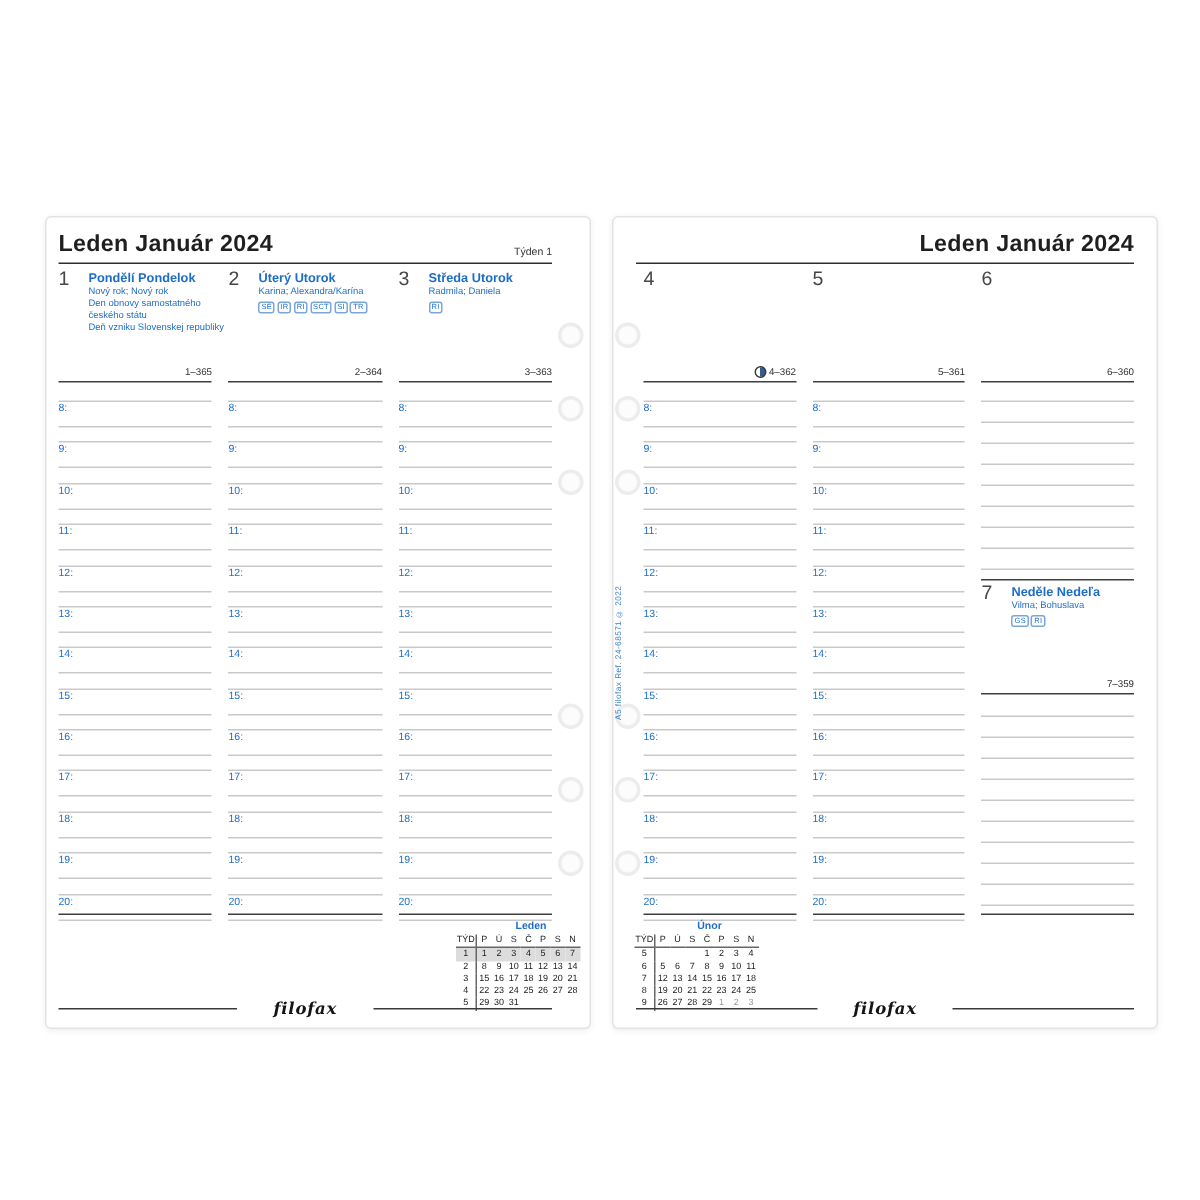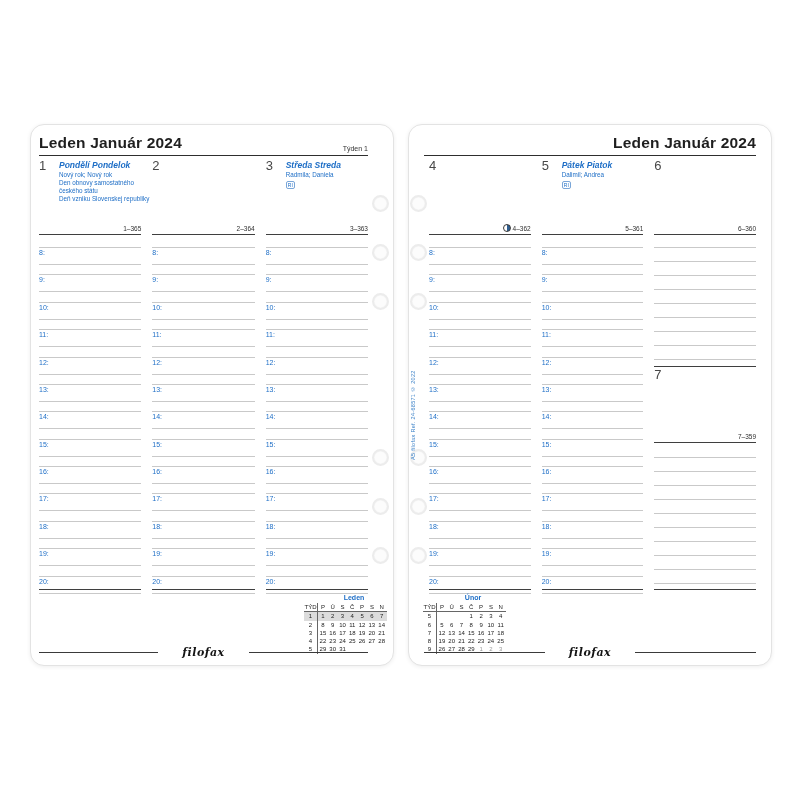--- a/index.html
+++ b/index.html
@@ -1,40 +1,40 @@
 <!DOCTYPE html>
 <html><head>
 <meta charset="utf-8">
 <style>
   html,body{margin:0;padding:0;background:#ffffff;}
   body{font-family:"Liberation Sans",sans-serif;-webkit-font-smoothing:antialiased;}
   .canvas{position:relative;width:800px;height:800px;background:#ffffff;overflow:hidden;}
-  .page{position:absolute;top:124px;width:362px;height:540px;background:#ffffff;
-        border:1px solid #e3e3e3;border-radius:14px;box-shadow:0 1px 4px rgba(0,0,0,.07);}
+  .page{position:absolute;top:144px;width:362px;height:540px;background:#ffffff;
+        border:1px solid #e3e3e3;border-radius:4px;box-shadow:0 1px 4px rgba(0,0,0,.07);}
   #page-0{left:30px;} #page-1{left:408px;}
 
   
   .page-head{position:absolute;top:8px;height:22px;border-bottom:1.5px solid #2e2e2e;}
   #page-0 .page-head{left:8px;right:25px;}
   #page-1 .page-head{left:15px;right:15px;}
   .page-title{font-size:15.5px;font-weight:600;color:#1f1f1f;letter-spacing:.2px;line-height:20px;}
   #page-1 .page-title{text-align:right;}
   .week-label{position:absolute;right:0;bottom:3px;font-size:7px;color:#333;}
 
   
   .cols{position:absolute;top:32px;height:433px;display:flex;gap:11px;}
   #page-0 .cols{left:8px;right:25px;}
   #page-1 .cols{left:20px;right:15px;}
   .col{flex:1;position:relative;}
 
   .day-head{position:absolute;top:0;left:0;right:0;height:77px;border-bottom:1.4px solid #3f3f3f;}
   .dh-row{display:flex;}
   .d-num{font-size:13px;color:#474747;width:20px;flex:none;line-height:14px;padding-top:2px;}
   .dh-right{flex:1;min-width:0;}
-  .d-name{font-size:8.5px;font-weight:700;color:#1e6ec6;line-height:11px;padding-top:3px;white-space:nowrap;font-style:italic;}
+  .d-name{font-size:8.5px;font-weight:700;color:#1e6ec6;line-height:11px;padding-top:3px;white-space:nowrap;}
   .d-sub{font-size:6.3px;color:#1e6ec6;line-height:8px;white-space:nowrap;}
   .badges{display:flex;gap:1.5px;margin-top:1.5px;}
   .badge{font-size:5px;color:#1e6ec6;border:.6px solid #7aa6d8;border-radius:2px;
          padding:0 1px;line-height:6.5px;letter-spacing:.2px;}
   .doy{position:absolute;right:0;bottom:2px;display:flex;align-items:center;gap:2px;}
   .doy-t{font-size:6.5px;color:#2e2e2e;}
   .moon{width:6px;height:6px;border-radius:50%;border:.6px solid #3a3a3a;flex:none;
         background:linear-gradient(90deg,#ffffff 45%,#2f5e90 45%);}
 
   
@@ -145,20 +145,32 @@
             </div>
             <div class="hblock">
               <span class="hl">20:</span>
             </div>
           </div>
         </div>
         <div class="col">
           <div class="day-head">
             <div class="dh-row">
               <span class="d-num">2</span>
+              <div class="dh-right">
+                <div class="d-name">Úterý Utorok</div>
+                <div class="d-sub">Karina; Alexandra/Karína</div>
+                <div class="badges">
+                  <span class="badge">SE</span>
+                  <span class="badge">IR</span>
+                  <span class="badge">RI</span>
+                  <span class="badge">SCT</span>
+                  <span class="badge">SI</span>
+                  <span class="badge">TR</span>
+                </div>
+              </div>
             </div>
             <div class="doy">
               <span class="doy-t">2–364</span>
             </div>
           </div>
           <div class="hour-grid">
             <div class="hblock">
               <span class="hl">8:</span>
             </div>
             <div class="hblock">
@@ -197,21 +209,21 @@
             <div class="hblock">
               <span class="hl">20:</span>
             </div>
           </div>
         </div>
         <div class="col">
           <div class="day-head">
             <div class="dh-row">
               <span class="d-num">3</span>
               <div class="dh-right">
-                <div class="d-name">Středa Streda</div>
+                <div class="d-name">Středa Utorok</div>
                 <div class="d-sub">Radmila; Daniela</div>
                 <div class="badges">
                   <span class="badge">RI</span>
                 </div>
               </div>
             </div>
             <div class="doy">
               <span class="doy-t">3–363</span>
             </div>
           </div>
@@ -380,96 +392,97 @@
             </div>
             <div class="hblock">
               <span class="hl">20:</span>
             </div>
           </div>
         </div>
         <div class="col">
           <div class="day-head">
             <div class="dh-row">
               <span class="d-num">5</span>
+            </div>
+            <div class="doy">
+              <span class="doy-t">5–361</span>
+            </div>
+          </div>
+          <div class="hour-grid">
+            <div class="hblock">
+              <span class="hl">8:</span>
+            </div>
+            <div class="hblock">
+              <span class="hl">9:</span>
+            </div>
+            <div class="hblock">
+              <span class="hl">10:</span>
+            </div>
+            <div class="hblock">
+              <span class="hl">11:</span>
+            </div>
+            <div class="hblock">
+              <span class="hl">12:</span>
+            </div>
+            <div class="hblock">
+              <span class="hl">13:</span>
+            </div>
+            <div class="hblock">
+              <span class="hl">14:</span>
+            </div>
+            <div class="hblock">
+              <span class="hl">15:</span>
+            </div>
+            <div class="hblock">
+              <span class="hl">16:</span>
+            </div>
+            <div class="hblock">
+              <span class="hl">17:</span>
+            </div>
+            <div class="hblock">
+              <span class="hl">18:</span>
+            </div>
+            <div class="hblock">
+              <span class="hl">19:</span>
+            </div>
+            <div class="hblock">
+              <span class="hl">20:</span>
+            </div>
+          </div>
+        </div>
+        <div class="col">
+          <div class="day-head">
+            <div class="dh-row">
+              <span class="d-num">6</span>
+            </div>
+            <div class="doy">
+              <span class="doy-t">6–360</span>
+            </div>
+          </div>
+          <div class="ruled-a">
+            <div class="rl"></div>
+            <div class="rl"></div>
+            <div class="rl"></div>
+            <div class="rl"></div>
+            <div class="rl"></div>
+            <div class="rl"></div>
+            <div class="rl"></div>
+            <div class="rl"></div>
+          </div>
+          <div class="day-head dh2">
+            <div class="dh-row">
+              <span class="d-num">7</span>
               <div class="dh-right">
-                <div class="d-name">Pátek Piatok</div>
-                <div class="d-sub">Dalimil; Andrea</div>
+                <div class="d-name">Neděle Nedeľa</div>
+                <div class="d-sub">Vilma; Bohuslava</div>
                 <div class="badges">
+                  <span class="badge">GS</span>
                   <span class="badge">RI</span>
                 </div>
               </div>
-            </div>
-            <div class="doy">
-              <span class="doy-t">5–361</span>
-            </div>
-          </div>
-          <div class="hour-grid">
-            <div class="hblock">
-              <span class="hl">8:</span>
-            </div>
-            <div class="hblock">
-              <span class="hl">9:</span>
-            </div>
-            <div class="hblock">
-              <span class="hl">10:</span>
-            </div>
-            <div class="hblock">
-              <span class="hl">11:</span>
-            </div>
-            <div class="hblock">
-              <span class="hl">12:</span>
-            </div>
-            <div class="hblock">
-              <span class="hl">13:</span>
-            </div>
-            <div class="hblock">
-              <span class="hl">14:</span>
-            </div>
-            <div class="hblock">
-              <span class="hl">15:</span>
-            </div>
-            <div class="hblock">
-              <span class="hl">16:</span>
-            </div>
-            <div class="hblock">
-              <span class="hl">17:</span>
-            </div>
-            <div class="hblock">
-              <span class="hl">18:</span>
-            </div>
-            <div class="hblock">
-              <span class="hl">19:</span>
-            </div>
-            <div class="hblock">
-              <span class="hl">20:</span>
-            </div>
-          </div>
-        </div>
-        <div class="col">
-          <div class="day-head">
-            <div class="dh-row">
-              <span class="d-num">6</span>
-            </div>
-            <div class="doy">
-              <span class="doy-t">6–360</span>
-            </div>
-          </div>
-          <div class="ruled-a">
-            <div class="rl"></div>
-            <div class="rl"></div>
-            <div class="rl"></div>
-            <div class="rl"></div>
-            <div class="rl"></div>
-            <div class="rl"></div>
-            <div class="rl"></div>
-            <div class="rl"></div>
-          </div>
-          <div class="day-head dh2">
-            <div class="dh-row">
-              <span class="d-num">7</span>
             </div>
             <div class="doy">
               <span class="doy-t">7–359</span>
             </div>
           </div>
           <div class="ruled-b">
             <div class="rl"></div>
             <div class="rl"></div>
             <div class="rl"></div>
             <div class="rl"></div>

